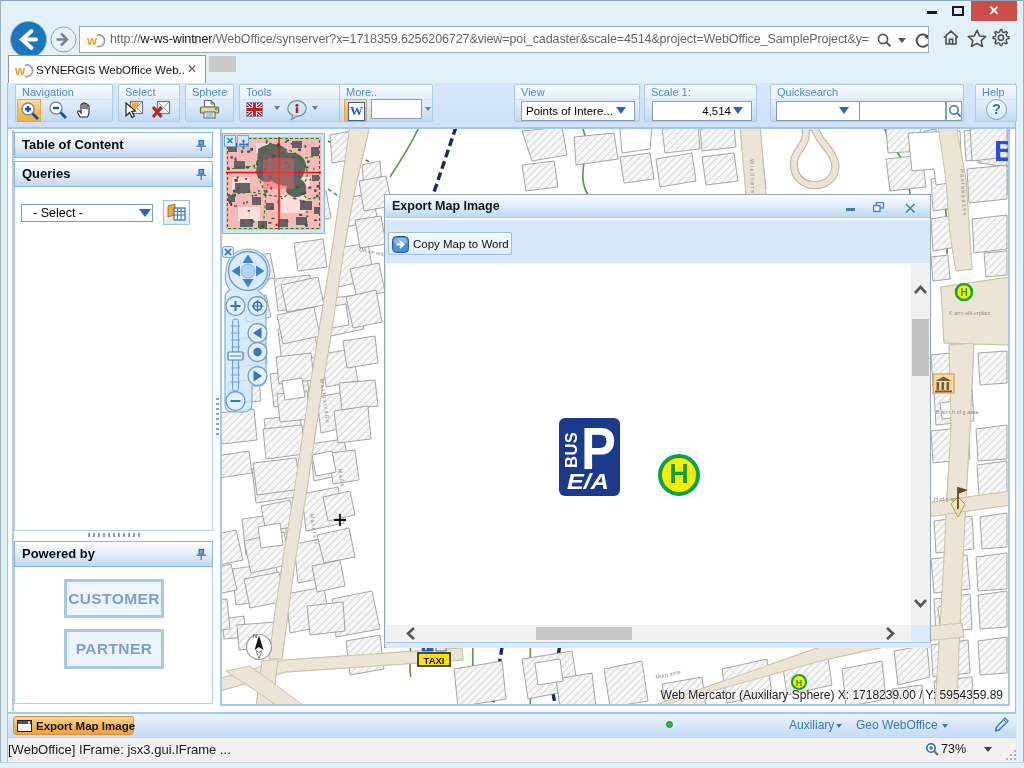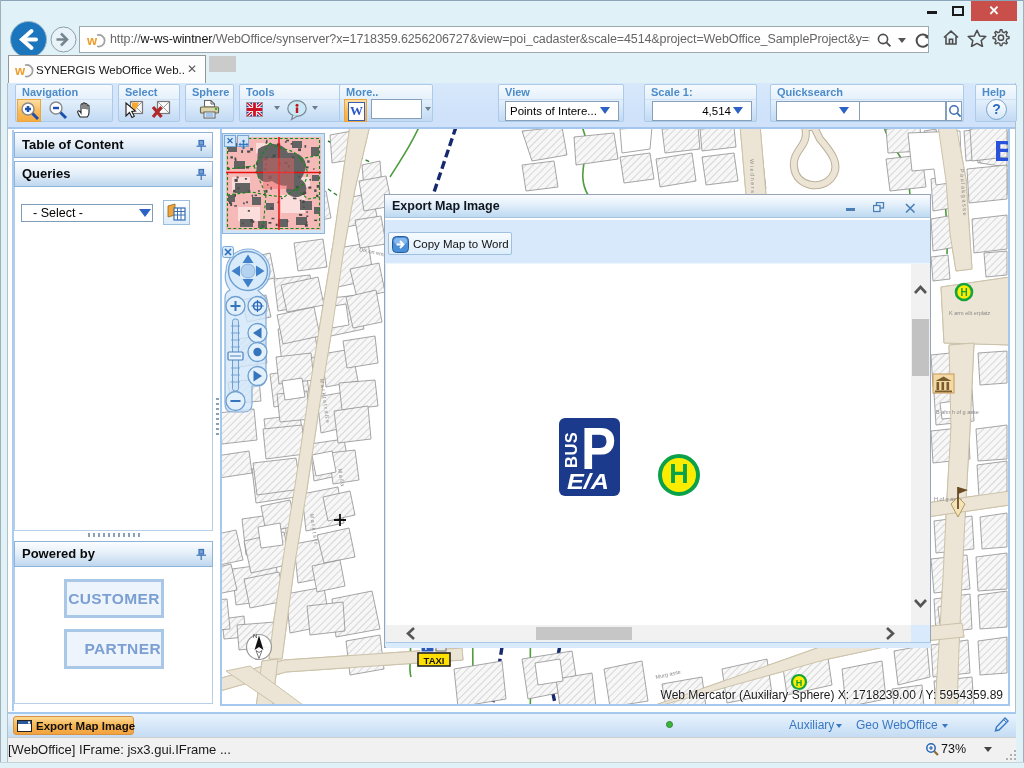--- a/index.html
+++ b/index.html
@@ -16,21 +16,21 @@
 .urlb{color:#121212}
 #homeic,#staric,#gearic{top:29px}
 
 #tab{left:8px;top:55px;width:198px;height:28px;background:#fdfdfd;border:1px solid #969696;border-bottom:none}
 #tabtxt{left:27px;top:8px;font-size:11.5px;color:#151515}
 #tabx{left:178px;top:6px;font-size:12px;color:#5a5a5a}
 #newtab{left:209px;top:56px;width:27px;height:16px;background:#cbcbcb}
 
 #band{left:8px;top:83px;width:1008px;height:46px;background:linear-gradient(180deg,#d8e8fb,#cfe2fa 75%);border-bottom:2px solid #a5c6ee}
 .grp{position:absolute;top:84px;height:38px;background:linear-gradient(180deg,#f6fafe 0%,#e2effb 45%,#c2daf4 100%);border:1px solid #abcbe9;border-radius:2px}
-.grph{font-size:11px;font-weight:bold;color:#4d8cc8;padding:1px 0 1px 6px;border-bottom:1px solid #cfe2f6;margin-bottom:1px}
+.grph{font-size:11px;font-weight:normal;color:#4d8cc8;padding:1px 0 1px 6px;border-bottom:1px solid #cfe2f6;margin-bottom:1px}
 .ibtn{position:absolute;top:13px;width:22px;height:22px}
 .hl{background:linear-gradient(180deg,#fde0a6,#f9bd5e 50%,#f6ad42);border:1px solid #eba73f;border-radius:0}
 .car{position:absolute;top:21px;width:0;height:0;border-left:3.5px solid transparent;border-right:3.5px solid transparent;border-top:4px solid #6c7f92}
 .dd{position:absolute;background:#fff;border:1px solid #86a0bb;font-size:11.5px;line-height:19px}
 .ddar{position:absolute;width:0;height:0;border-left:5.5px solid transparent;border-right:5.5px solid transparent;border-top:7px solid #2b62c4}
 
 .phead{position:absolute;left:14px;width:199px;height:26px;background:linear-gradient(180deg,#fcfdff 0%,#e3eef9 50%,#bed7ee 100%);border:1px solid #8fb3d9;font-size:13px;font-weight:bold;color:#0a0a0a;line-height:24px;padding-left:7px}
 .pbody{position:absolute;left:14px;width:199px;background:#fff;border:1px solid #b7cfe8;border-top:none}
 
 #taskbar{left:8px;top:712px;width:1008px;height:25px;background:linear-gradient(180deg,#e9f3fd,#c4dcf4);border-top:2px solid #a5c8ee}
@@ -177,21 +177,21 @@
 </div>
 <div class="grp" style="left:339px;width:94px">
  <div class="grph">More..</div>
  <div class="ibtn hl" style="left:4px;top:14px;width:23px;height:23px">
   <div style="position:absolute;left:3px;top:2px;width:17px;height:19px;background:#fff;border:1.5px solid #3560b8;font-size:13px;font-weight:bold;color:#2b57c8;text-align:center;line-height:16px;font-family:'Liberation Serif',serif">W</div>
  </div>
  <div class="dd" style="left:31px;top:14px;width:51px;height:20px"></div>
  <div class="abs" style="left:82px;top:14px;width:0;height:0"></div>
  <div class="car" style="left:85px;top:22px"></div>
 </div>
-<div class="grp" style="left:498px;width:126px">
+<div class="grp" style="left:514px;width:126px">
  <div class="grph">View</div>
  <div class="dd" style="left:6px;top:16px;width:114px;height:20px;padding-left:4px">Points of Intere...</div>
  <div class="ddar" style="left:101px;top:22px"></div>
 </div>
 <div class="grp" style="left:644px;width:113px">
  <div class="grph">Scale 1:</div>
  <div class="dd" style="left:7px;top:16px;width:100px;height:20px;text-align:right;padding-right:20px">4,514</div>
  <div class="ddar" style="left:88px;top:22px"></div>
 </div>
 <div class="grp" style="left:770px;width:194px">
@@ -245,21 +245,21 @@
  <svg class="abs" style="left:180px;top:6px" width="12" height="13">
       <g stroke="#3a72b8" stroke-width="1.2" fill="#7aa2d4">
         <rect x="4" y="1.5" width="4.5" height="4.5"></rect>
         <line x1="1.5" y1="7.2" x2="11" y2="7.2"></line>
         <line x1="6.2" y1="7.2" x2="6.2" y2="12"></line>
       </g>
     </svg>
 </div>
 <div class="pbody" style="top:567px;height:137px">
  <div class="abs" style="left:49px;top:12px;width:100px;height:39px;border:3px solid #a9c7e7;background:#eef4fb;color:#7b9fd3;font-weight:bold;font-size:15.5px;text-align:center;line-height:33px;letter-spacing:0.4px">CUSTOMER</div>
- <div class="abs" style="left:49px;top:62px;width:100px;height:40px;border:3px solid #a9c7e7;background:#eef4fb;color:#7b9fd3;font-weight:bold;font-size:15.5px;text-align:right;line-height:34px;letter-spacing:0.4px">PARTNER</div>
+ <div class="abs" style="left:49px;top:62px;width:100px;height:40px;border:3px solid #a9c7e7;background:#eef4fb;color:#7b9fd3;font-weight:bold;font-size:15.5px;text-align:center;line-height:34px;letter-spacing:0.4px">PARTNER</div>
 </div>
 <div class="abs" style="left:216px;top:398px;width:3px;height:40px;background:repeating-linear-gradient(180deg,#8aa0b4 0 2px,transparent 2px 5px)"></div>
 
 <div class="abs" style="left:220px;top:129px;width:790px;height:577px;border-left:2px solid #a5c8ee;border-right:2px solid #a5c8ee;border-bottom:2px solid #a5c8ee;background:#fff">
 <svg width="786" height="575" style="position:absolute;left:0;top:0" font-family="Liberation Sans">
 <defs>
 <pattern id="hat" width="5" height="5" patternTransform="rotate(45)" patternUnits="userSpaceOnUse">
  <rect width="5" height="5" fill="#f7f7f7"></rect>
           <line x1="0" y1="0" x2="0" y2="5" stroke="#bdbdbd" stroke-width="1.1"></line>
 </pattern>

